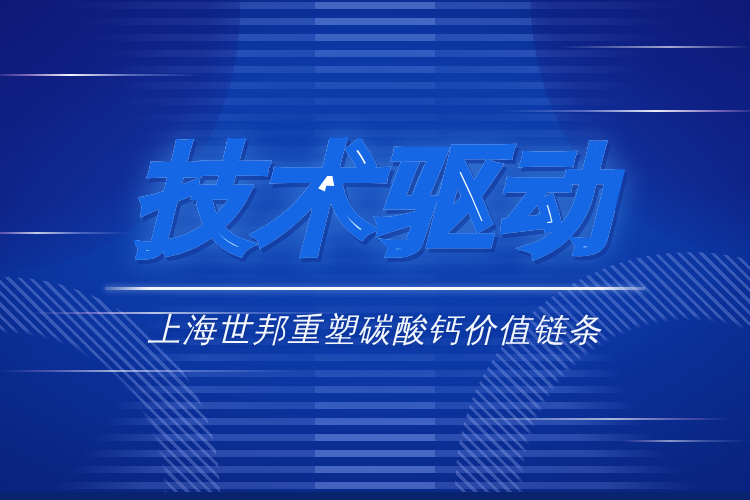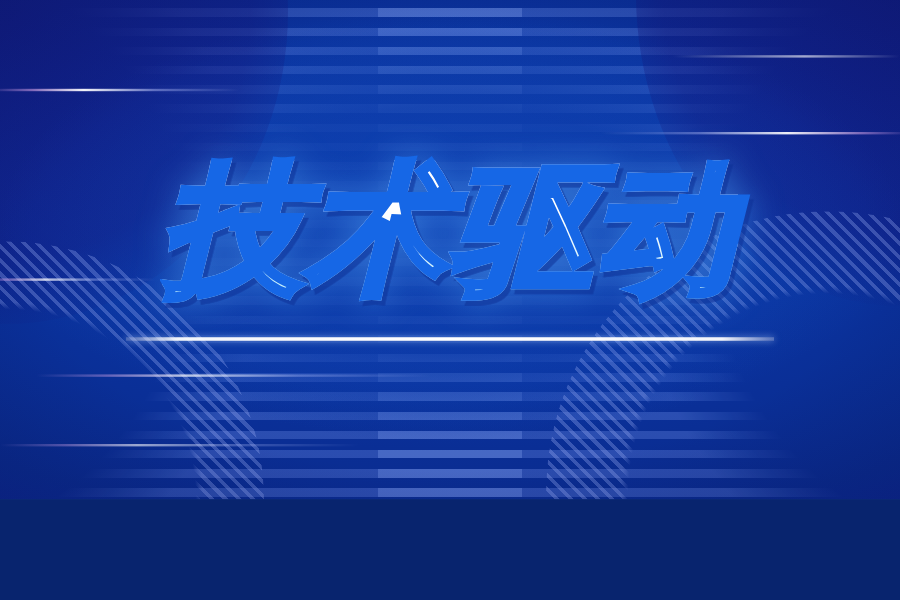--- a/index.html
+++ b/index.html
@@ -9,21 +9,21 @@
     background: #08246e;
   }
   body {
     font-family: "Liberation Sans", "DejaVu Sans", sans-serif;
   }
 
   
   #banner {
     position: relative;
     width: 750px;
-    height: 416px;
+    height: 492px;
     overflow: hidden;
     background: #3b82f6;
   }
 
   
   .bg-base {
     position: absolute;
     inset: 0;
     background:
       radial-gradient(120% 90% at 50% 42%, #0f49bd 0%, #0a3099 46%, #0a2a8c 70%, #112098 100%),
@@ -231,15 +231,16 @@
   <div class="streak s5"></div>
   <div class="streak s6"></div>
   <div class="streak s7"></div>
   <div class="streak s8"></div>
 
   <div class="content">
     <h1 class="headline">技术驱动</h1>
 
     <div class="divider"></div>
 
+    <p class="subtitle">上海世邦重塑碳酸钙价值链条</p>
   </div>
 
 </div>
 
 </body></html>

